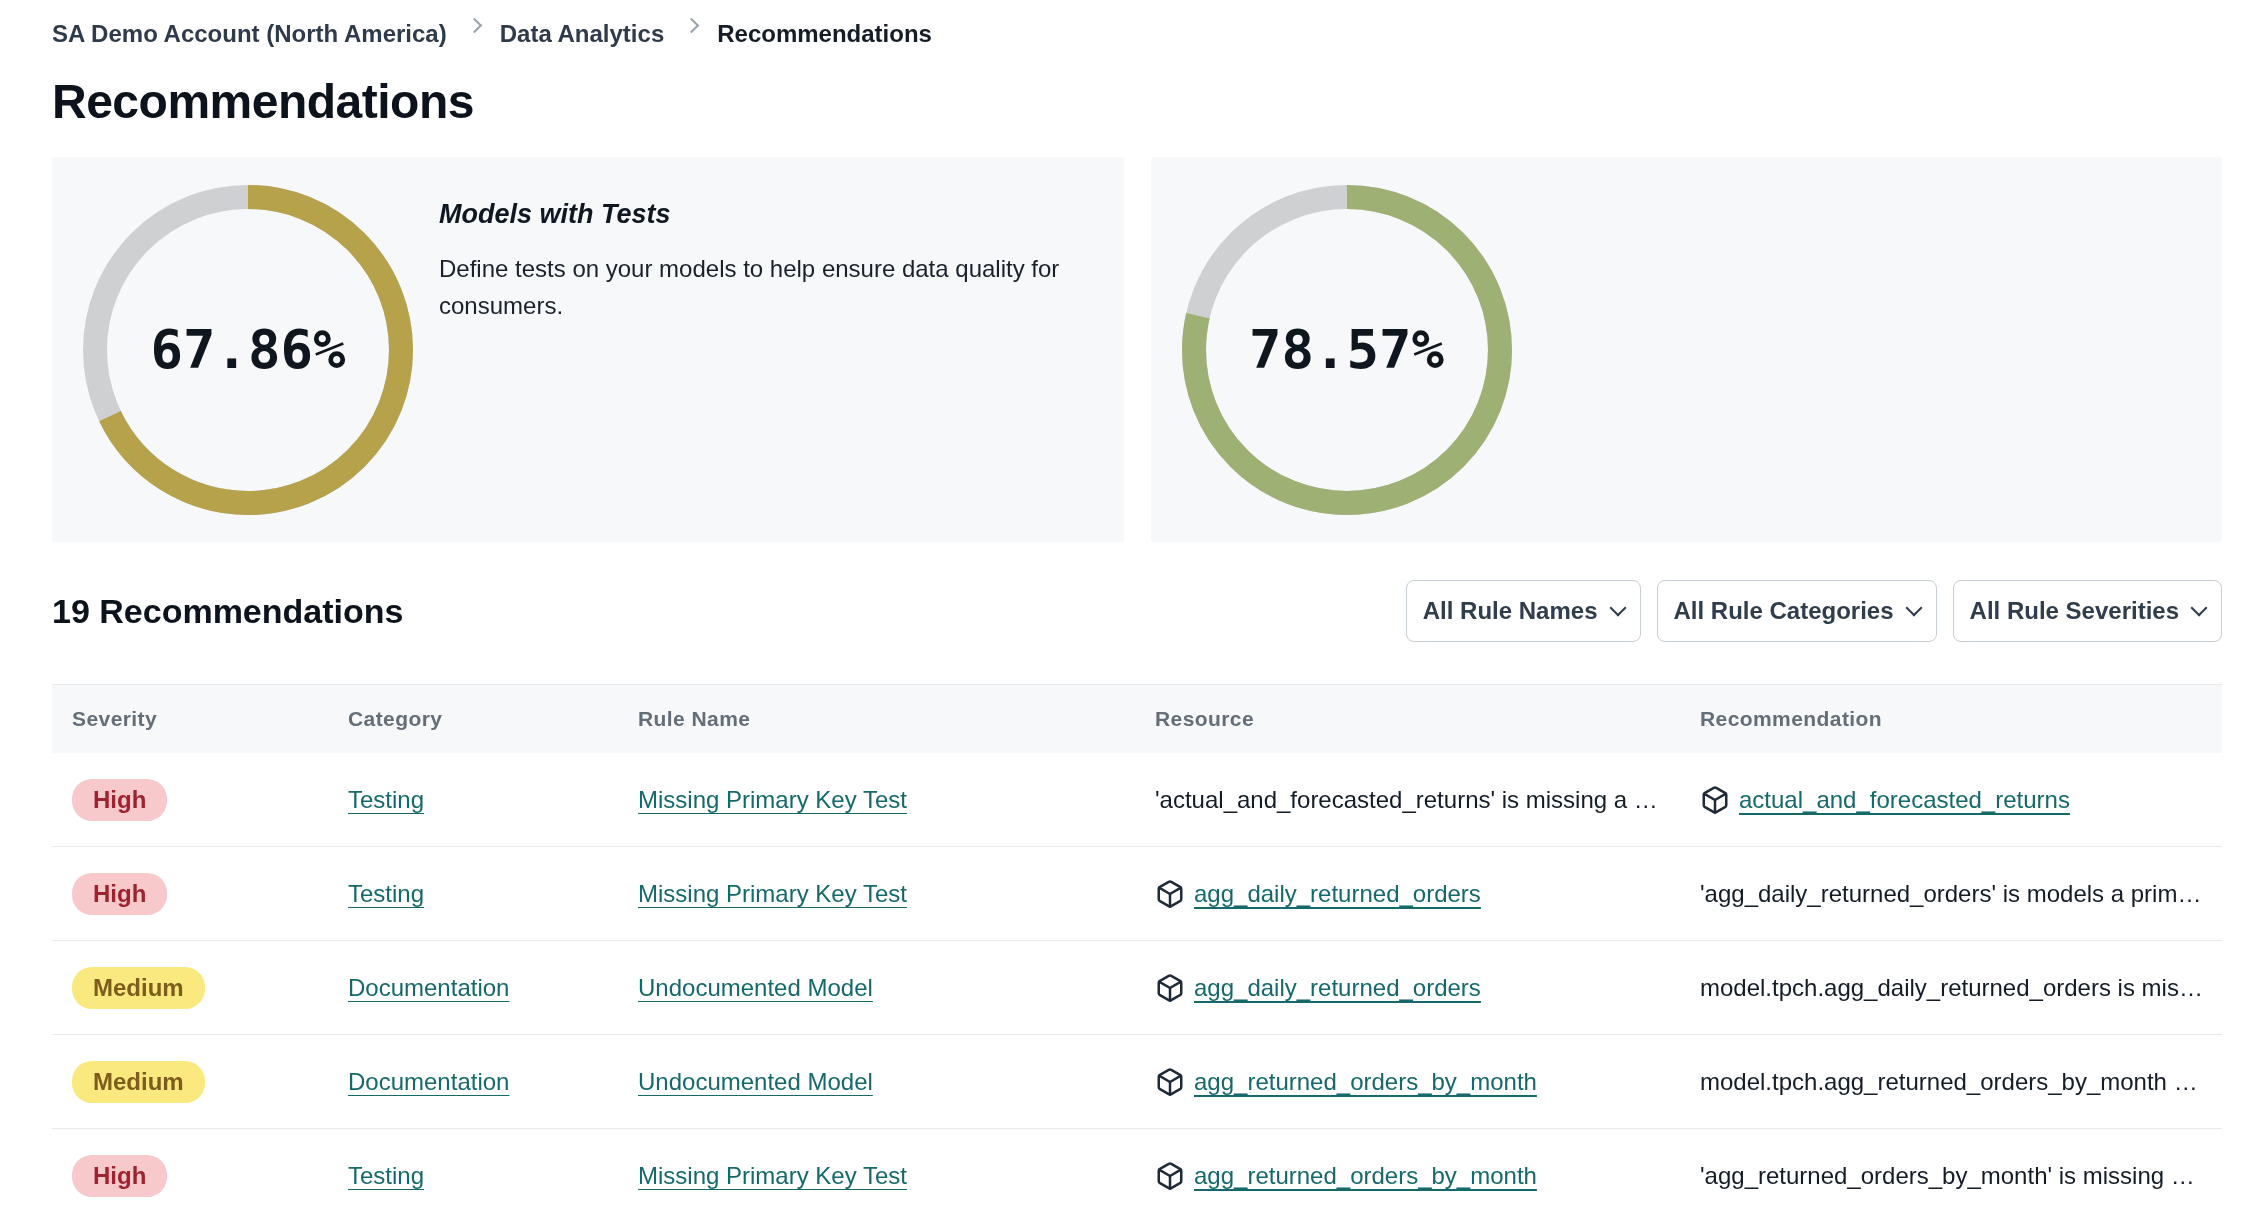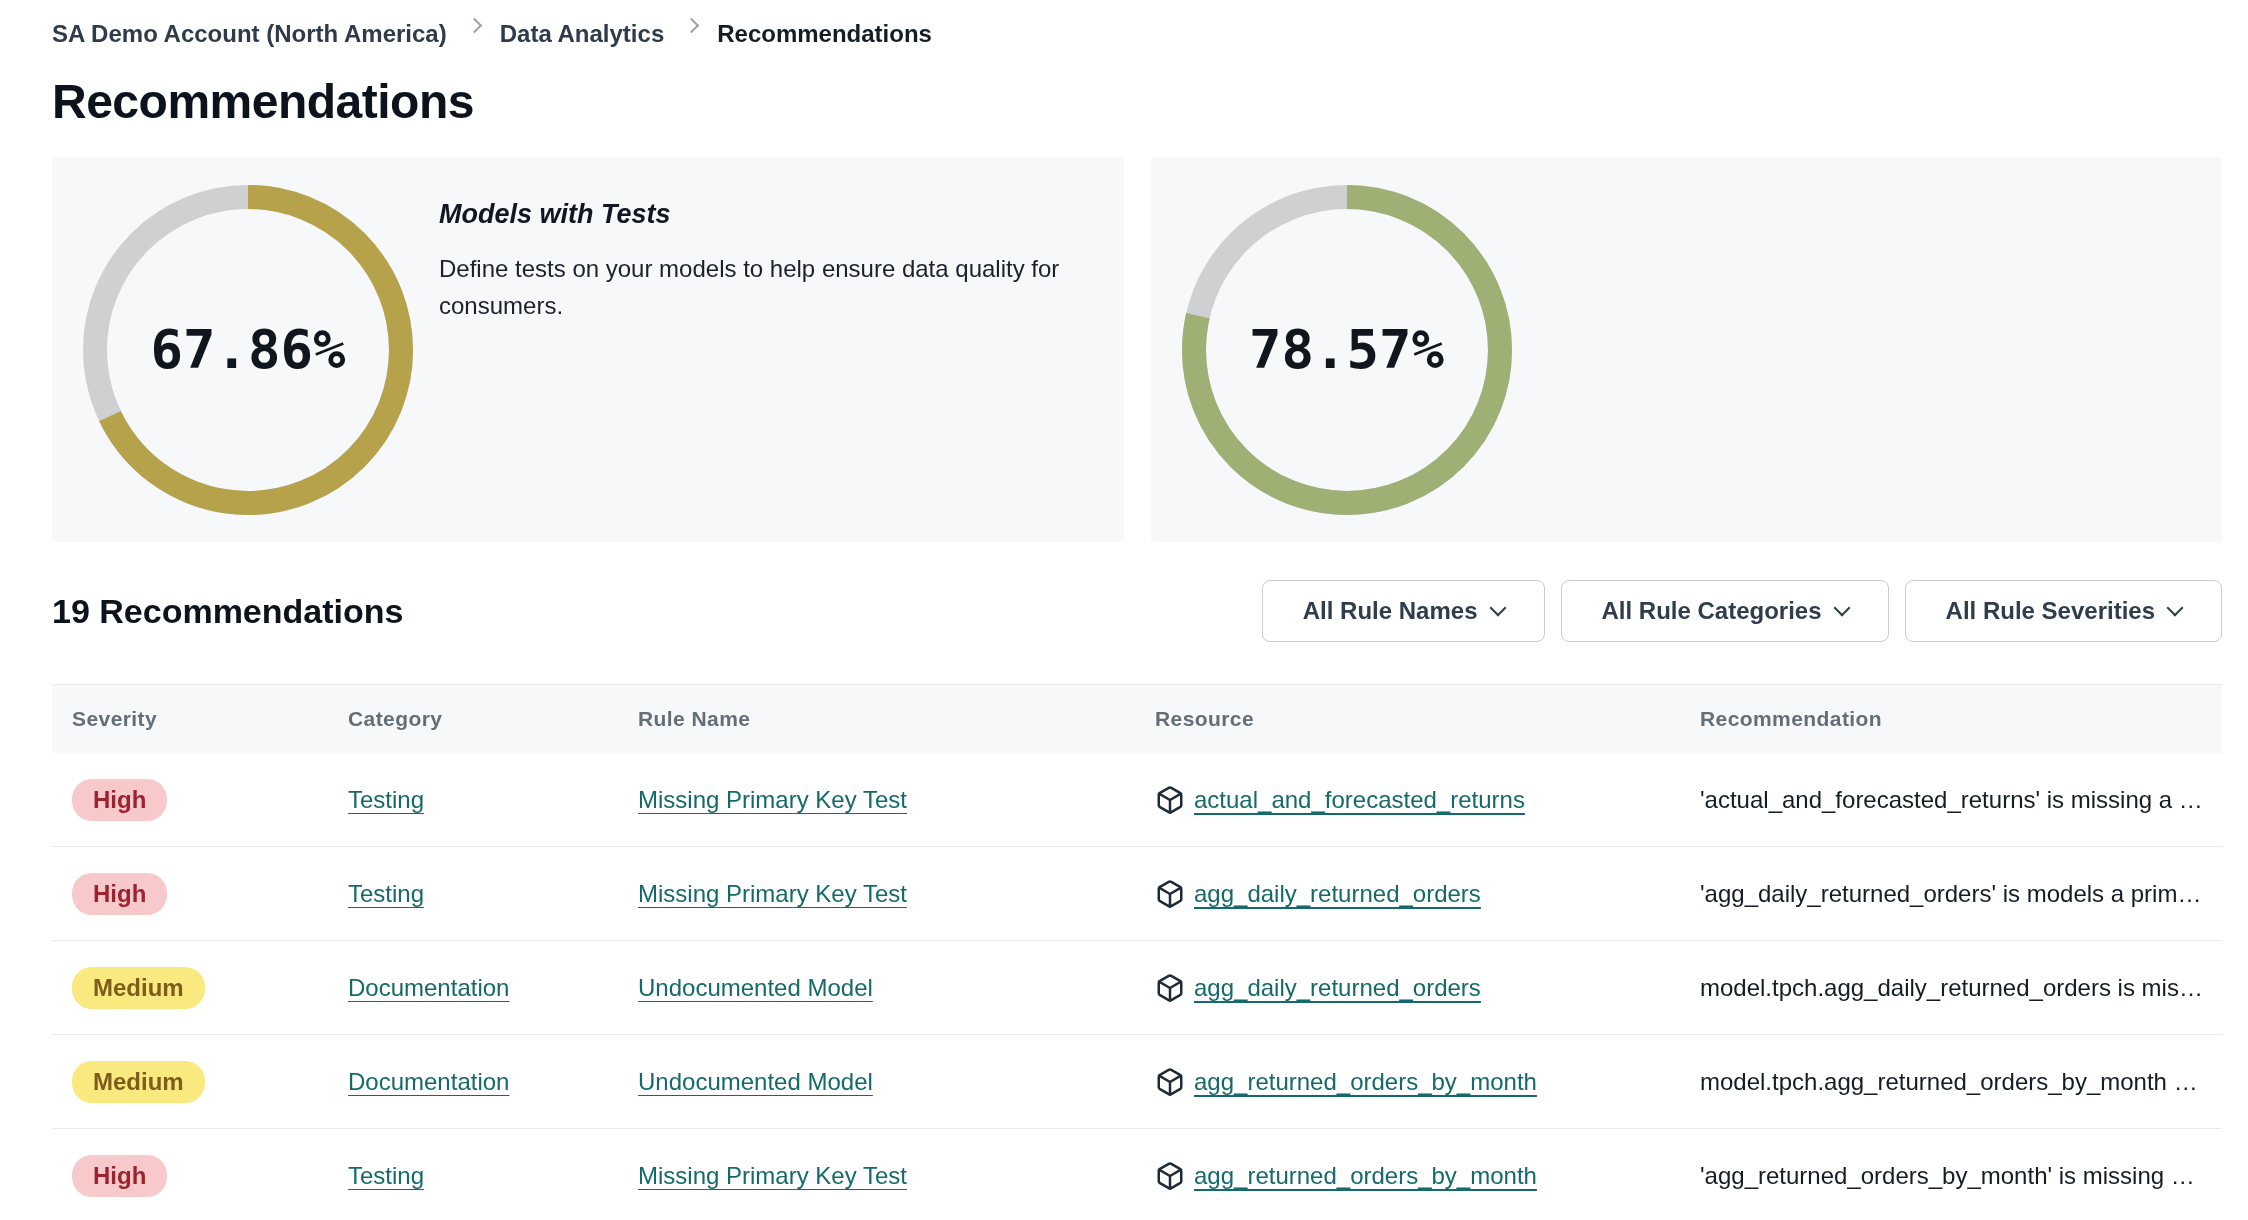--- a/index.html
+++ b/index.html
@@ -40,21 +40,21 @@
   }
   .card-text { margin-left: 26px; align-self: flex-start; margin-top: 42px; max-width: 640px; }
   .card-title { font-size: 27px; font-weight: 700; color: #0f1722; margin-bottom: 20px; font-style: italic; }
   .card-desc { font-size: 24px; line-height: 37px; color: #1a212b; }
 
   
   .list-header { display: flex; align-items: center; justify-content: space-between; margin-top: 38px; }
   .list-heading { font-size: 34px; font-weight: 700; color: #0c131c; }
   .filters { display: flex; gap: 16px; }
   .filter-btn {
-    display: flex; align-items: center; gap: 14px; height: 62px; padding: 0 40px;
+    display: flex; align-items: center; gap: 14px; height: 62px; padding: 0 16px;
     background: #ffffff; border: 1.5px solid #c6cdd4; border-radius: 8px;
     font-family: "Liberation Sans", sans-serif;
     font-size: 24px; font-weight: 700; color: #2f3d4c; cursor: pointer;
   }
   .chevron-down {
     width: 12px; height: 12px; margin-top: -6px;
     border-right: 2.5px solid #2f3d4c; border-bottom: 2.5px solid #2f3d4c;
     transform: rotate(45deg); display: inline-block;
   }
 
@@ -152,31 +152,31 @@
       <div>Category</div>
       <div>Rule Name</div>
       <div>Resource</div>
       <div>Recommendation</div>
     </div>
     <div id="table-body">
   <div class="trow">
     <div class="cell"><span class="badge badge-high">High</span></div>
     <div class="cell"><a class="link">Testing</a></div>
     <div class="cell"><a class="link">Missing Primary Key Test</a></div>
+    <div class="cell rec-cell">'actual_and_forecasted_returns' is missing a …</div>
     <div class="cell res-cell">
       <span class="cube-icon">
         <svg width="30" height="30" viewBox="0 0 24 24" fill="none" stroke="currentColor" stroke-width="2" stroke-linecap="round" stroke-linejoin="round">
           <path d="M21 16V8a2 2 0 0 0-1-1.73l-7-4a2 2 0 0 0-2 0l-7 4A2 2 0 0 0 3 8v8a2 2 0 0 0 1 1.73l7 4a2 2 0 0 0 2 0l7-4A2 2 0 0 0 21 16z"></path>
           <polyline points="3.27 6.96 12 12.01 20.73 6.96"></polyline>
           <line x1="12" y1="22.08" x2="12" y2="12"></line>
         </svg>
       </span>
       <a class="link">actual_and_forecasted_returns</a>
     </div>
-    <div class="cell rec-cell">'actual_and_forecasted_returns' is missing a …</div>
   </div>
 
   <div class="trow">
     <div class="cell"><span class="badge badge-high">High</span></div>
     <div class="cell"><a class="link">Testing</a></div>
     <div class="cell"><a class="link">Missing Primary Key Test</a></div>
     <div class="cell res-cell">
       <span class="cube-icon">
         <svg width="30" height="30" viewBox="0 0 24 24" fill="none" stroke="currentColor" stroke-width="2" stroke-linecap="round" stroke-linejoin="round">
           <path d="M21 16V8a2 2 0 0 0-1-1.73l-7-4a2 2 0 0 0-2 0l-7 4A2 2 0 0 0 3 8v8a2 2 0 0 0 1 1.73l7 4a2 2 0 0 0 2 0l7-4A2 2 0 0 0 21 16z"></path>

